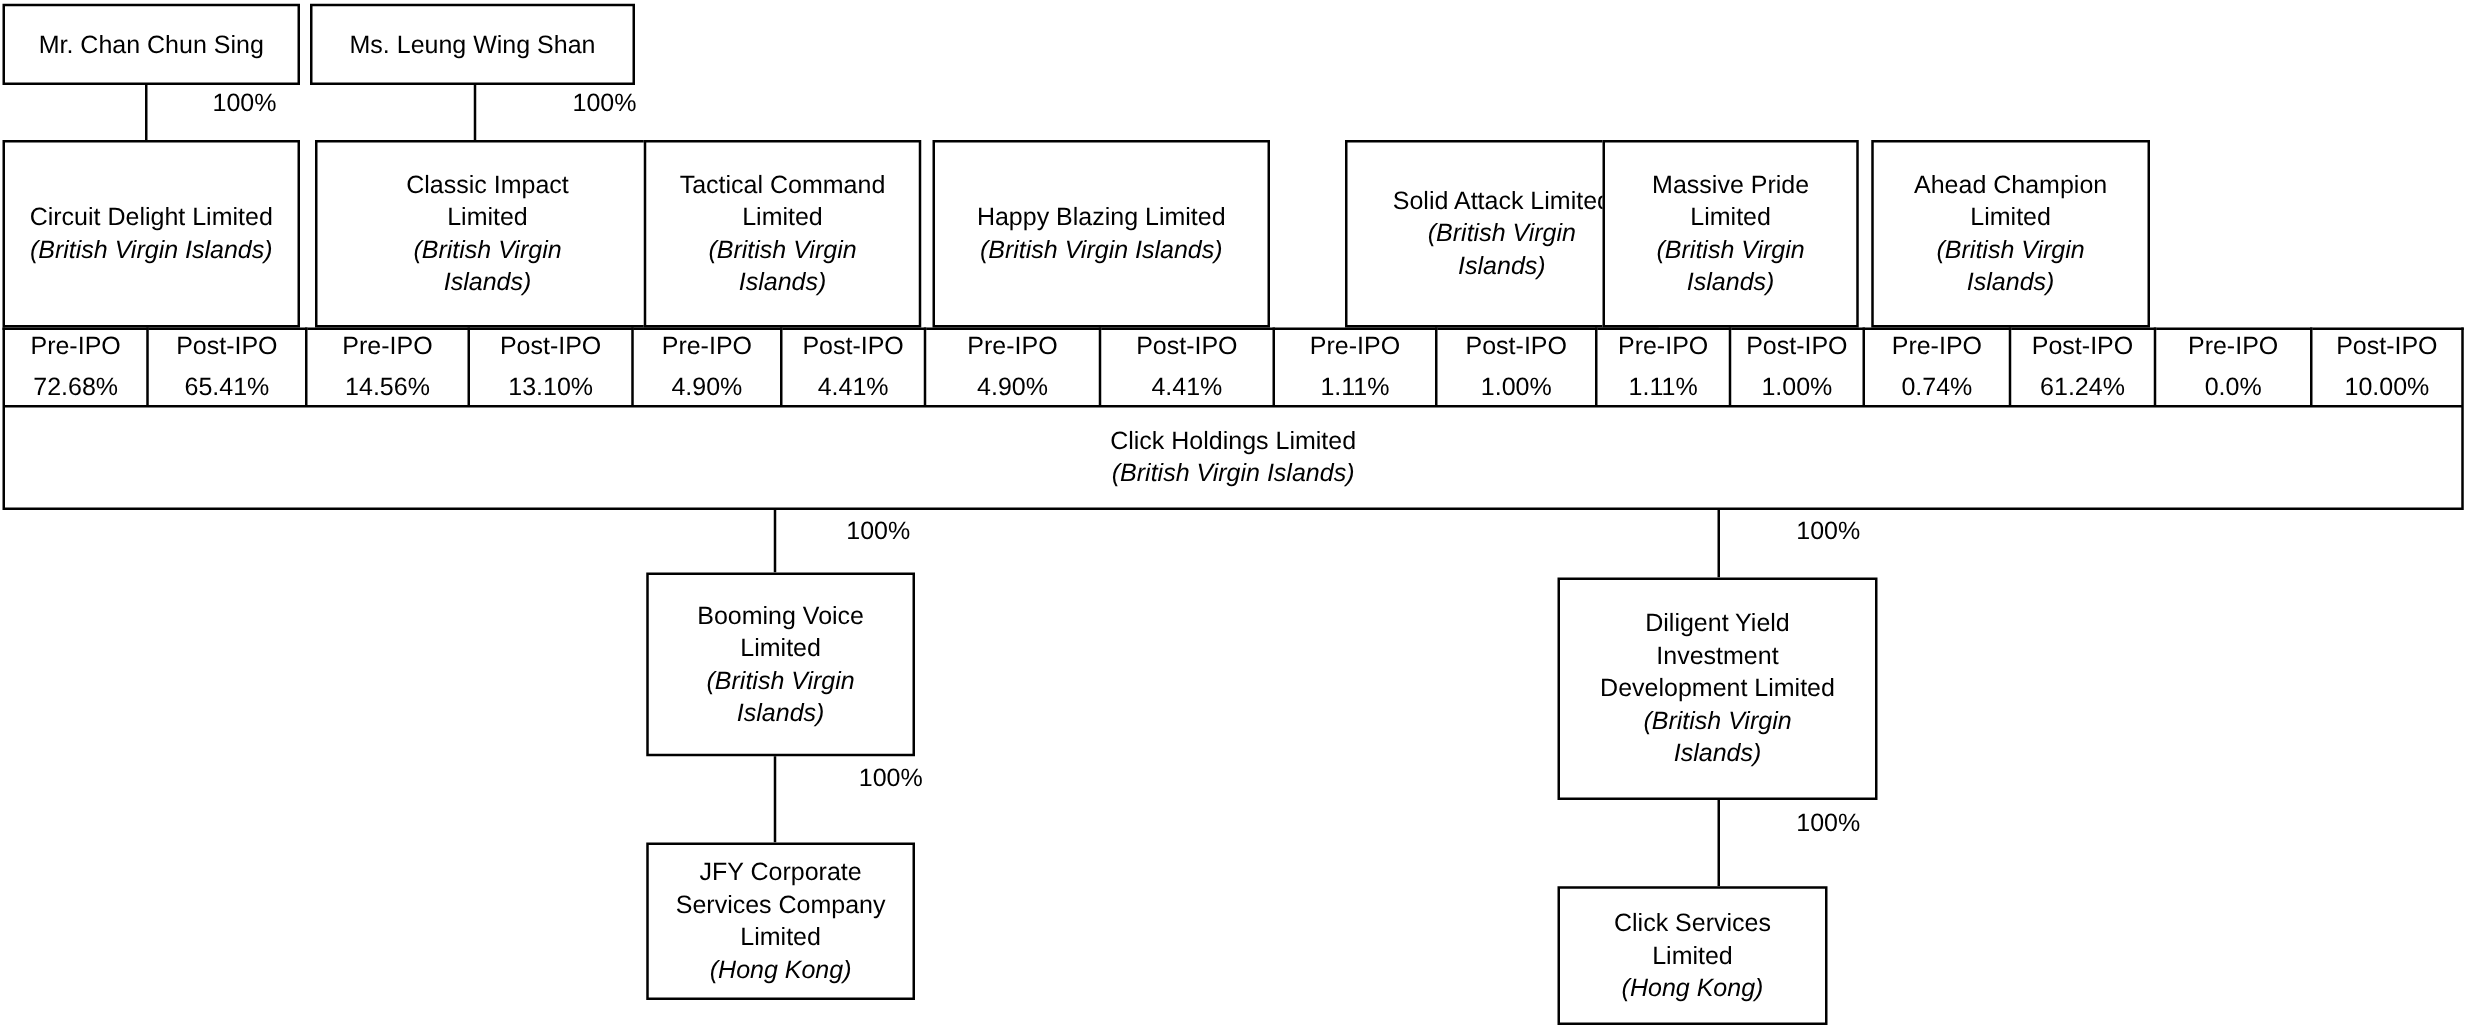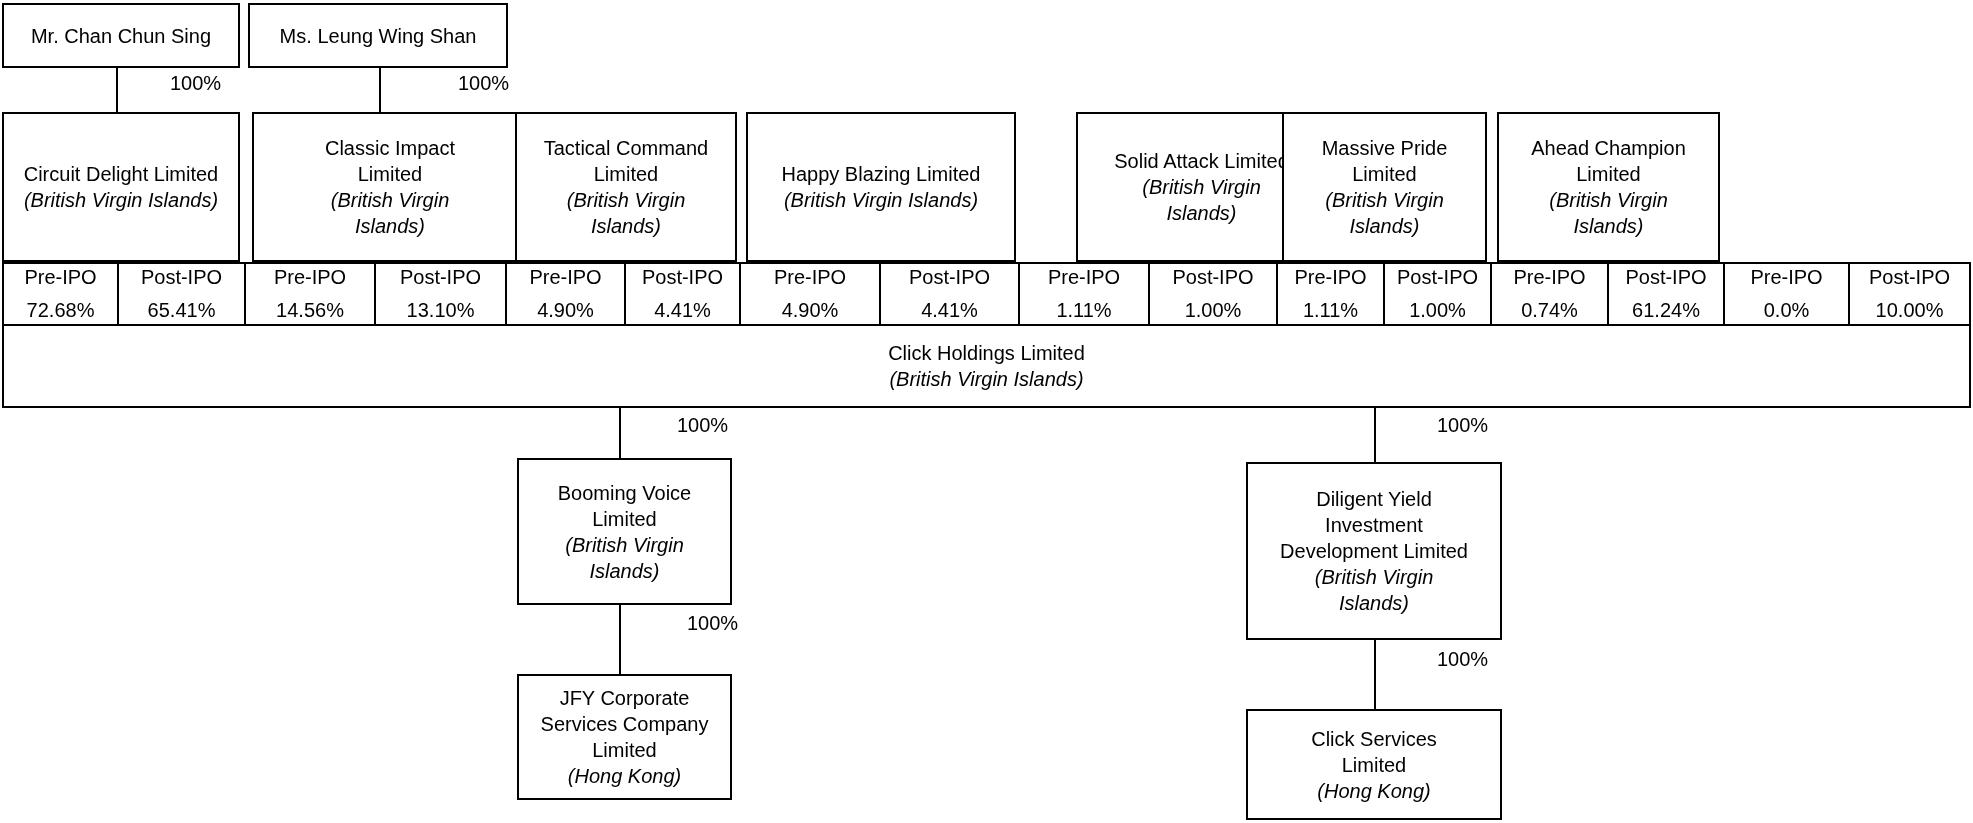--- a/index.html
+++ b/index.html
@@ -170,19 +170,19 @@
   <div class="pct" style="left:1437px;top:412px">100%</div>
   <div class="box" style="left:1246px;top:462px;width:256px;height:178px">
     <div>Diligent Yield</div>
     <div>Investment</div>
     <div>Development Limited</div>
     <div class="it">(British Virgin</div>
     <div class="it">Islands)</div>
   </div>
   <div class="vline" style="left:1374px;top:640px;height:69px"></div>
   <div class="pct" style="left:1437px;top:646px">100%</div>
-  <div class="box" style="left:1246px;top:709px;width:256px;height:111px">
+  <div class="box" style="left:1246px;top:709px;width:216px;height:111px">
     <div>Click Services</div>
     <div>Limited</div>
     <div class="it">(Hong Kong)</div>
   </div>
 
 </div>
 
 </body></html>

